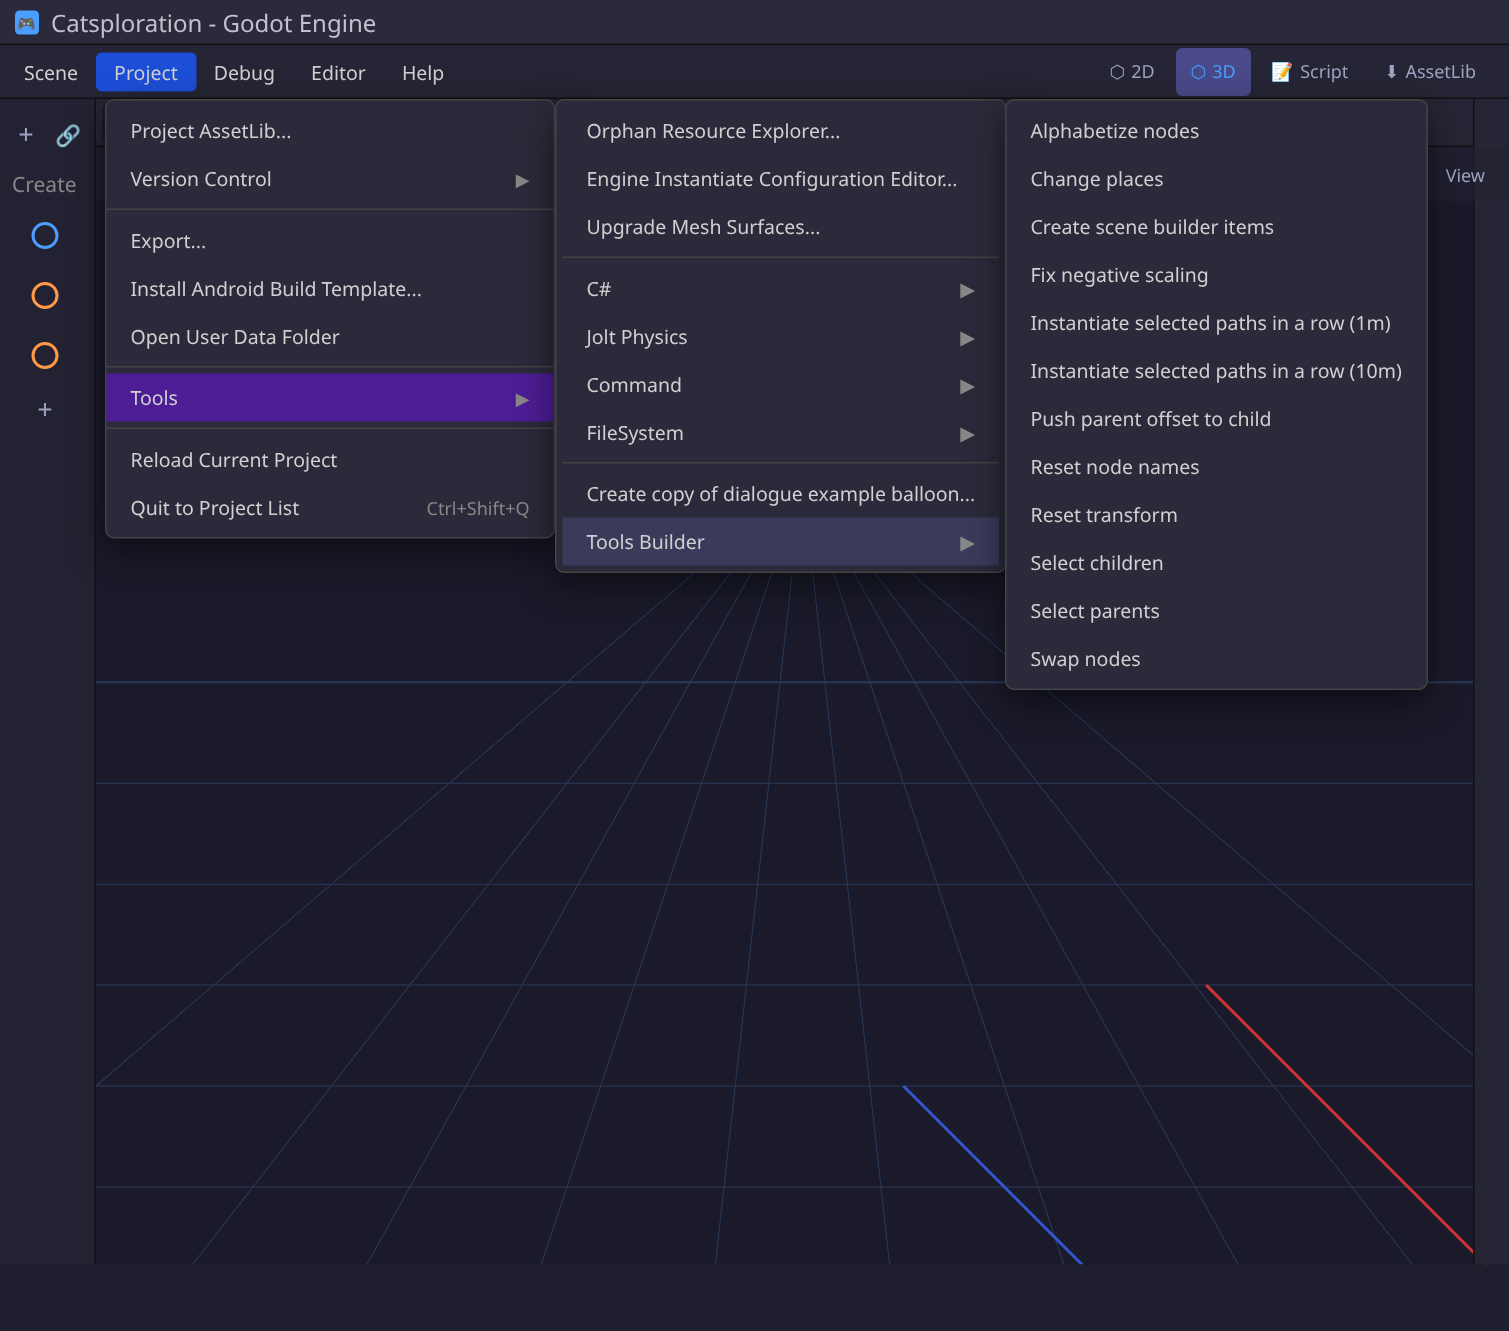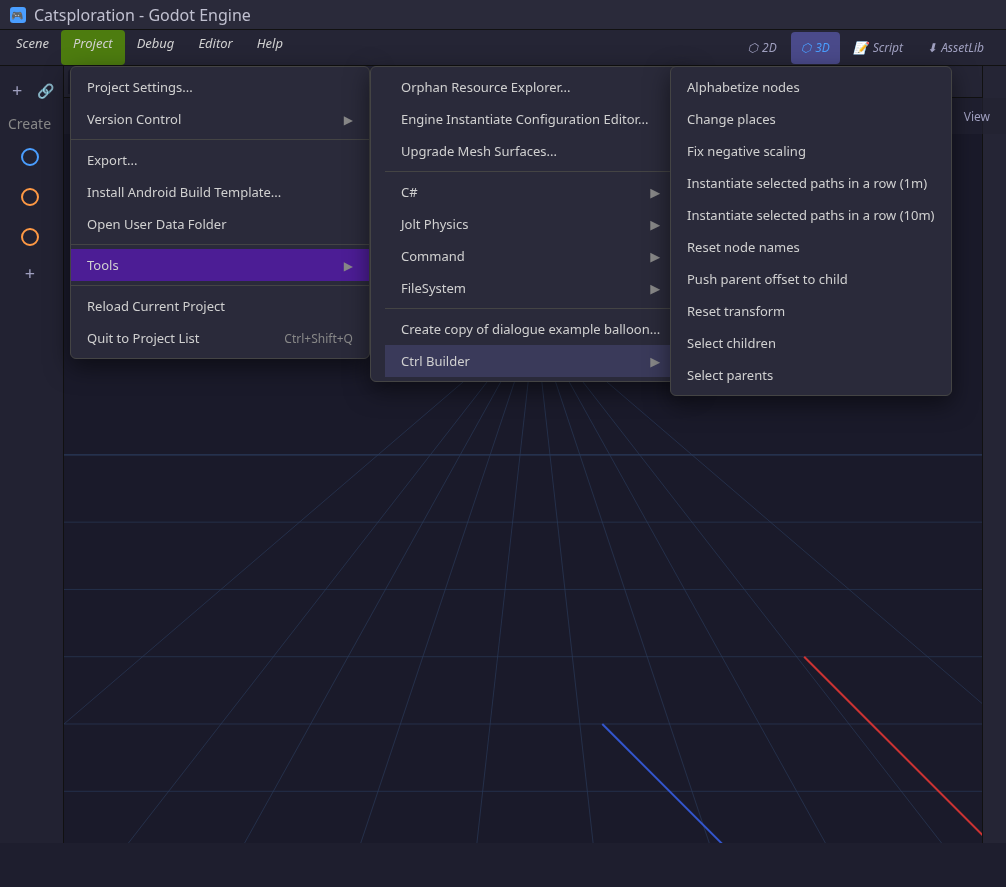--- a/index.html
+++ b/index.html
@@ -34,35 +34,35 @@
     #titlebar .title-text {
       font-size: 16px;
       color: #c0c0d0;
     }
 
     
     #menubar {
       height: 36px;
       background: #252535;
       display: flex;
+      align-items: center;
       padding: 0 4px;
       border-bottom: 1px solid #111;
       position: relative;
       z-index: 10;
-      font-style: italic;
     }
     .menu-item {
       padding: 4px 12px;
       cursor: pointer;
       border-radius: 4px;
       color: #d0d0d0;
       font-size: 13px;
     }
     .menu-item:hover, .menu-item.active {
-      background: #4d7c0f;
+      background: #1d4ed8;
     }
     .tb-btn {
       width: 32px; height: 32px;
       border-radius: 4px;
       display: flex; align-items: center; justify-content: center;
       cursor: pointer;
       color: #a0a0c0;
       font-size: 16px;
       background: transparent;
     }
@@ -211,21 +211,21 @@
     #tools-submenu {
       position: absolute;
       top: 66px;
       left: 370px;
       background: #2a2a3a;
       border: 1px solid #444;
       border-radius: 6px;
       min-width: 300px;
       box-shadow: 0 8px 24px rgba(0,0,0,0.5);
       z-index: 201;
-      padding: 4px 14px;
+      padding: 4px 4px;
     }
 
     
     #scenebuilder-submenu {
       position: absolute;
       top: 66px;
       left: 670px;
       background: #2a2a3a;
       border: 1px solid #444;
       border-radius: 6px;
@@ -381,21 +381,21 @@
         <line x1="400" y1="500" x2="550" y2="650" stroke="#3355cc" stroke-width="1.5"></line>
       </svg>
     </div>
 
     <div id="right-side"></div>
   </div>
 </div>
 
 <div id="project-menu">
   <div class="pm-item">
-    <span>Project Settings...</span>
+    <span>Project AssetLib...</span>
   </div>
   <div class="pm-item pm-submenu-item">
     <span>Version Control</span>
     <span class="arrow">▶</span>
   </div>
   <div class="pm-separator"></div>
   <div class="pm-item">
     <span>Export...</span>
   </div>
   <div class="pm-item">
@@ -436,29 +436,31 @@
     <span>Command</span>
     <span class="arrow">▶</span>
   </div>
   <div class="sub-item">
     <span>FileSystem</span>
     <span class="arrow">▶</span>
   </div>
   <div class="pm-separator"></div>
   <div class="sub-item">Create copy of dialogue example balloon...</div>
   <div class="sub-item active">
-    <span>Ctrl Builder</span>
+    <span>Tools Builder</span>
     <span class="arrow">▶</span>
   </div>
 </div>
 
 <div id="scenebuilder-submenu">
   <div class="sub-item">Alphabetize nodes</div>
   <div class="sub-item">Change places</div>
+  <div class="sub-item">Create scene builder items</div>
   <div class="sub-item">Fix negative scaling</div>
   <div class="sub-item">Instantiate selected paths in a row (1m)</div>
   <div class="sub-item">Instantiate selected paths in a row (10m)</div>
+  <div class="sub-item">Push parent offset to child</div>
   <div class="sub-item">Reset node names</div>
-  <div class="sub-item">Push parent offset to child</div>
   <div class="sub-item">Reset transform</div>
   <div class="sub-item">Select children</div>
   <div class="sub-item">Select parents</div>
+  <div class="sub-item">Swap nodes</div>
 </div>
 
 </body></html>

